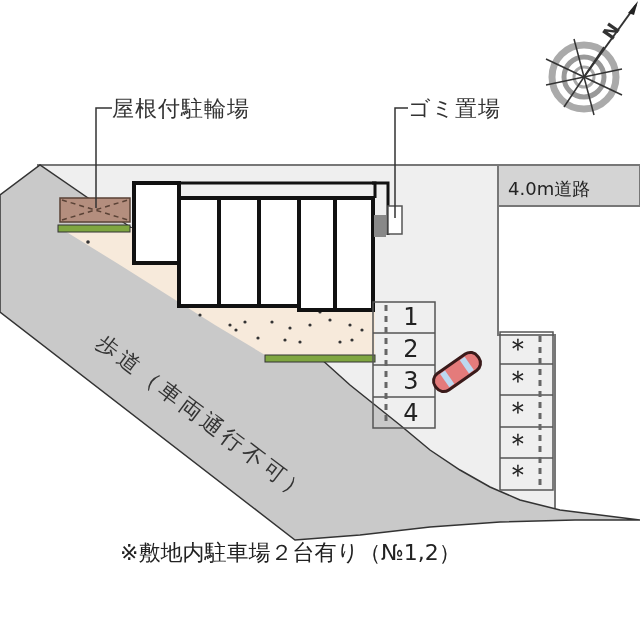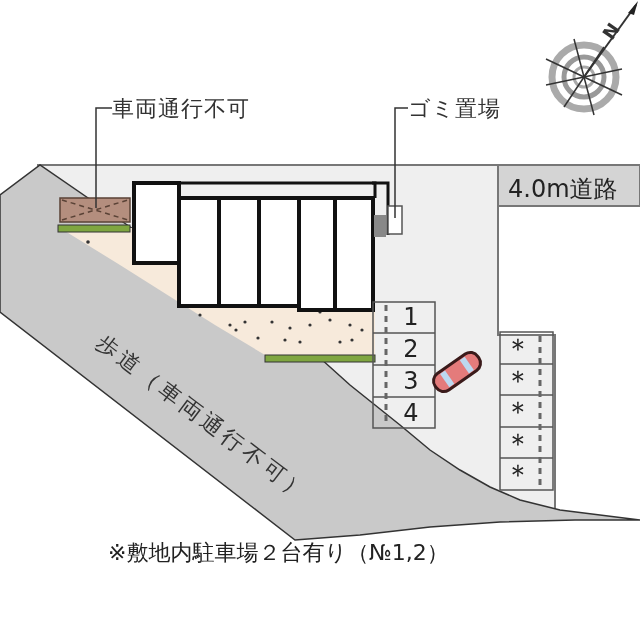--- a/index.html
+++ b/index.html
@@ -1,27 +1,27 @@
 <!DOCTYPE html>
 <html><head>
 <meta charset="utf-8">
 <style>
   html, body { margin: 0; padding: 0; background: #ffffff; }
   body { width: 640px; height: 634px; position: relative; overflow: hidden;
          font-family: "DejaVu Sans", "Liberation Sans", sans-serif; color: #222; }
   #plan { position: absolute; left: 0; top: 0; width: 640px; height: 634px; }
   .label { position: absolute; font-size: 22px; color: #333; white-space: nowrap; letter-spacing: 1px; }
   .road-label { position: absolute; left: 502px; top: 172px; width: 138px; height: 34px;
-                font-size: 24px; line-height: 34px; padding-left: 6px; color: #222; box-sizing: border-box; }
+                font-size: 18px; line-height: 34px; padding-left: 6px; color: #222; box-sizing: border-box; }
   .slot-num { position: absolute; font-size: 24px; color: #222; width: 30px; text-align: center; }
   .star { position: absolute; font-size: 28px; color: #222; width: 30px; text-align: center; line-height: 30px; }
   .walk-label { position: absolute; left: 108px; top: 328px; transform-origin: 0 0; transform: rotate(37deg);
                 font-size: 22px; color: #333; white-space: nowrap; letter-spacing: 4px; }
   .notes { position: absolute; left: 108px; top: 540px; font-size: 22px; line-height: 26px; color: #222; }
-  .notes div { white-space: nowrap; }
+  .notes div { white-space: nowrap; margin-left: 12px; }
 </style>
 </head>
 <body>
 
 <svg id="plan" viewBox="0 0 640 634" xmlns="http://www.w3.org/2000/svg">
 
   <g>
     <polygon points="38,165 640,165 640,206 498,206 498,335 555,335 555,518 485,505 420,480 360,440 300,400 200,330 38,215" fill="#efefef" stroke="#777" stroke-width="2"></polygon>
   </g>
 
@@ -110,21 +110,21 @@
     <line x1="-38" y1="-18" x2="38" y2="18" stroke="#333" stroke-width="1.5"></line>
     <line x1="-10" y1="-38" x2="10" y2="38" stroke="#333" stroke-width="1.5"></line>
     <line x1="-38" y1="8" x2="38" y2="-8" stroke="#333" stroke-width="1.5"></line>
     <line x1="-20" y1="30" x2="20" y2="-30" stroke="#333" stroke-width="1.5"></line>
     <line x1="0" y1="0" x2="52" y2="-72" stroke="#333" stroke-width="2"></line>
     <polygon points="54,-76 44,-64 50,-62" fill="#222"></polygon>
     <text x="28" y="-36" font-size="18" font-weight="bold" fill="#333" transform="rotate(-55 28 -36)" font-family="'DejaVu Sans', sans-serif">N</text>
   </g>
 </svg>
 
-<div class="label" style="left:112px; top:94px;">車両通行不可</div>
+<div class="label" style="left:112px; top:94px;">屋根付駐輪場</div>
 <div class="label" style="left:408px; top:94px;">ゴミ置場</div>
 
 <div class="road-label">4.0m道路</div>
 
 <div class="walk-label">歩道（車両通行不可）</div>
 
 <div class="slot-num" style="left:396px; top:303px;">1</div>
 <div class="slot-num" style="left:396px; top:335px;">2</div>
 <div class="slot-num" style="left:396px; top:367px;">3</div>
 <div class="slot-num" style="left:396px; top:399px;">4</div>

